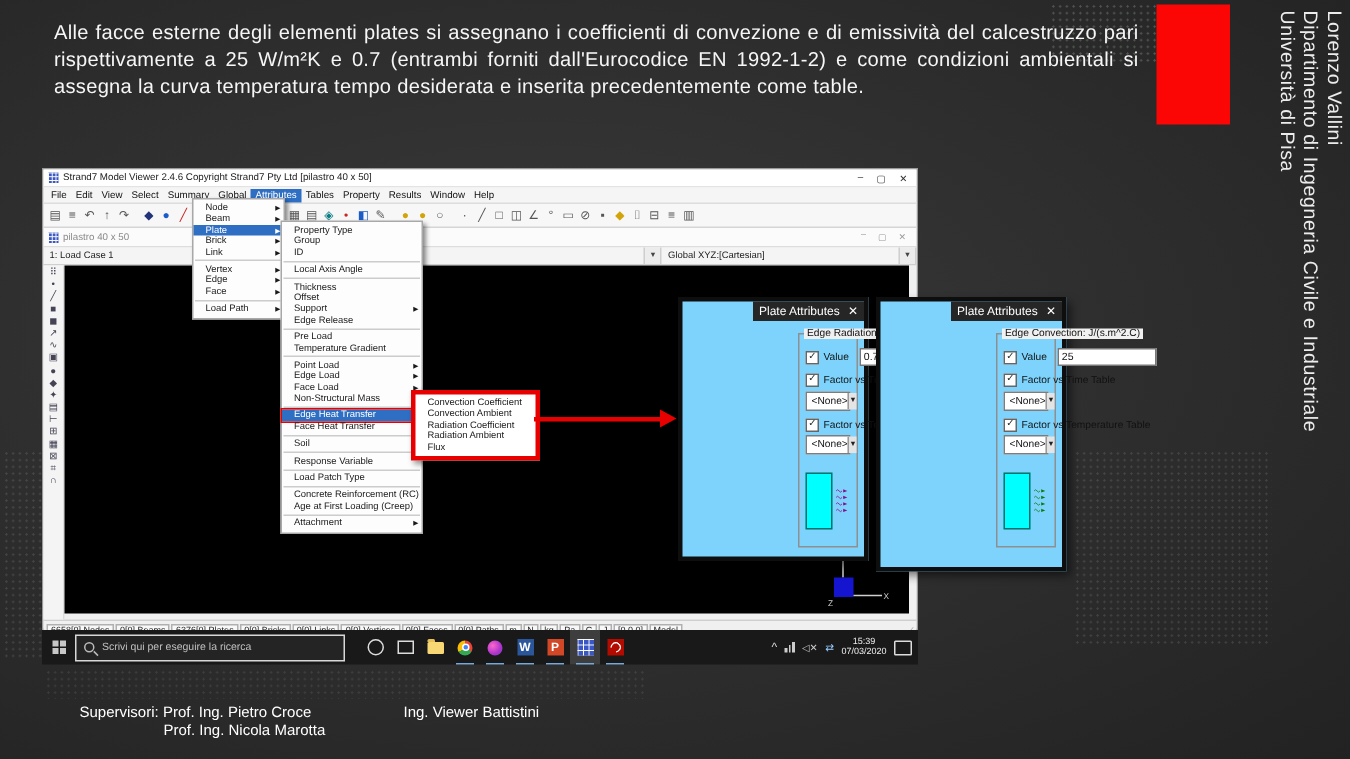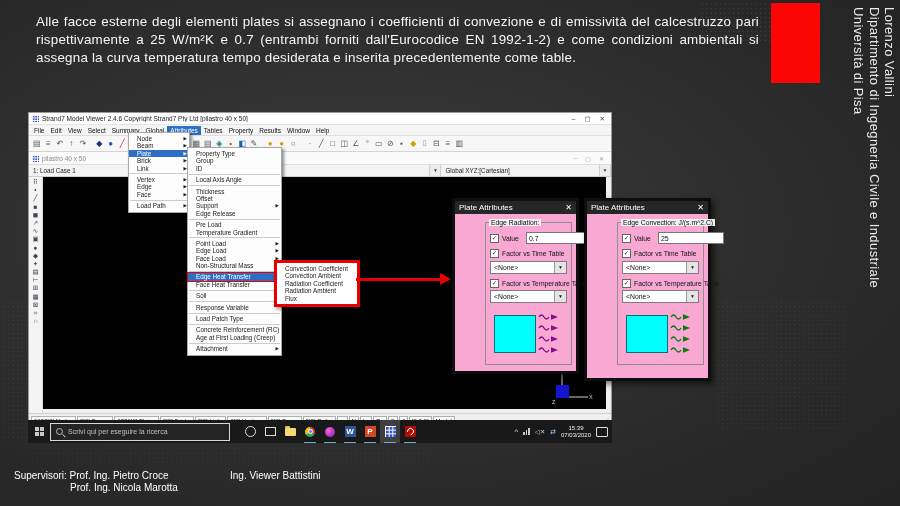--- a/index.html
+++ b/index.html
@@ -12,21 +12,21 @@
   #dots2{left:2px;top:300px;width:30px;height:140px;opacity:.4;background-image:radial-gradient(circle, rgba(160,160,160,.5) .8px, transparent .9px);}
   #dots3{left:716px;top:300px;width:132px;height:130px;opacity:.4;background-image:radial-gradient(circle, rgba(160,160,160,.5) .8px, transparent .9px);}
   #dots4{left:30px;top:446px;width:400px;height:20px;opacity:.3;background-image:radial-gradient(circle, rgba(160,160,160,.5) .8px, transparent .9px);}
 
   .intro{position:absolute;left:36px;top:13px;width:723px;font-size:13.4px;line-height:17.8px;
          color:#f6f6f6;text-align:justify;letter-spacing:.2px;margin:0;}
   .red-rect{position:absolute;left:771px;top:3px;width:49px;height:80px;}
   .credits{position:absolute;top:7px;right:3px;writing-mode:vertical-rl;font-size:13px;
            line-height:15.5px;color:#ececec;letter-spacing:.4px;}
   .credits span{display:block;white-space:nowrap;}
-  .sup{position:absolute;font-size:10px;color:#fff;white-space:nowrap;}
+  .sup{position:absolute;font-size:10px;color:#fff;white-space:nowrap;margin-left:39px;}
 
   
   .shot{position:absolute;left:28px;top:112px;width:584px;height:331px;}
   .win{position:absolute;left:0;top:0;width:584px;height:308px;background:#f0f0f0;
        border:1px solid #9a9a9a;box-sizing:border-box;}
   .titlebar{height:11px;background:#fff;display:flex;align-items:center;gap:3px;
             padding:0 3px;border-bottom:1px solid #e3e3e3;}
   .grid-ico{width:7px;height:7px;flex:0 0 auto;background-color:#3a57c4;
             background-image:linear-gradient(#fff .8px,transparent .8px),linear-gradient(90deg,#fff .8px,transparent .8px);
             background-size:2.5px 2.5px;}
@@ -119,22 +119,22 @@
   .mhl{background:#2e6fc4;color:#fff;}
   .red-outline{outline:1.5px solid #e80000;}
   .submenu{position:absolute;left:274px;top:260px;width:80px;background:#fff;
            border:3px solid #e80000;box-shadow:2px 2px 4px rgba(0,0,0,.45);padding:2px 0;z-index:6;}
   .submenu .mrow{height:7.4px;}
   .arrow-line{position:absolute;left:356px;top:278px;width:85px;height:3px;background:#e80000;z-index:7;}
   .arrow-head{position:absolute;left:440px;top:273px;width:0;height:0;z-index:7;
               border-left:11px solid #e80000;border-top:6.5px solid transparent;border-bottom:6.5px solid transparent;}
 
   
-  .dialog{position:absolute;width:127px;background:#f9a8d4;border:3px solid #0e0e0e;
-          box-shadow:3px 3px 6px rgba(0,0,0,.55);z-index:8;box-sizing:border-box;}
+  .dialog{position:absolute;width:127px;background:#7dd3fc;border:3px solid #0e0e0e;
+          box-shadow:3px 3px 6px rgba(0,0,0,.55);z-index:8;box-sizing:border-box;padding-left:47px;}
   .d1{left:452px;top:198px;} .d2{left:584px;top:198px;}
   .dtitle{height:13px;background:#262626;color:#fff;display:flex;align-items:center;
           justify-content:space-between;padding:0 4px;font-size:8px;}
   .dx{font-size:8px;color:#fff;}
   .dbody{padding:4px 4px 6px;margin-left:26px;}
   .d2 .dbody{padding-bottom:13px;}
   .grp{border:1px solid #8f8f8f;padding:4px 4px 5px;position:relative;margin-top:4px;}
   .legend{position:absolute;top:-4.5px;left:3px;background:#f0f0f0;font-size:6.8px;
           padding:0 2px;color:#111;white-space:nowrap;}
   .crow{display:flex;align-items:center;gap:3px;margin-top:5px;}

